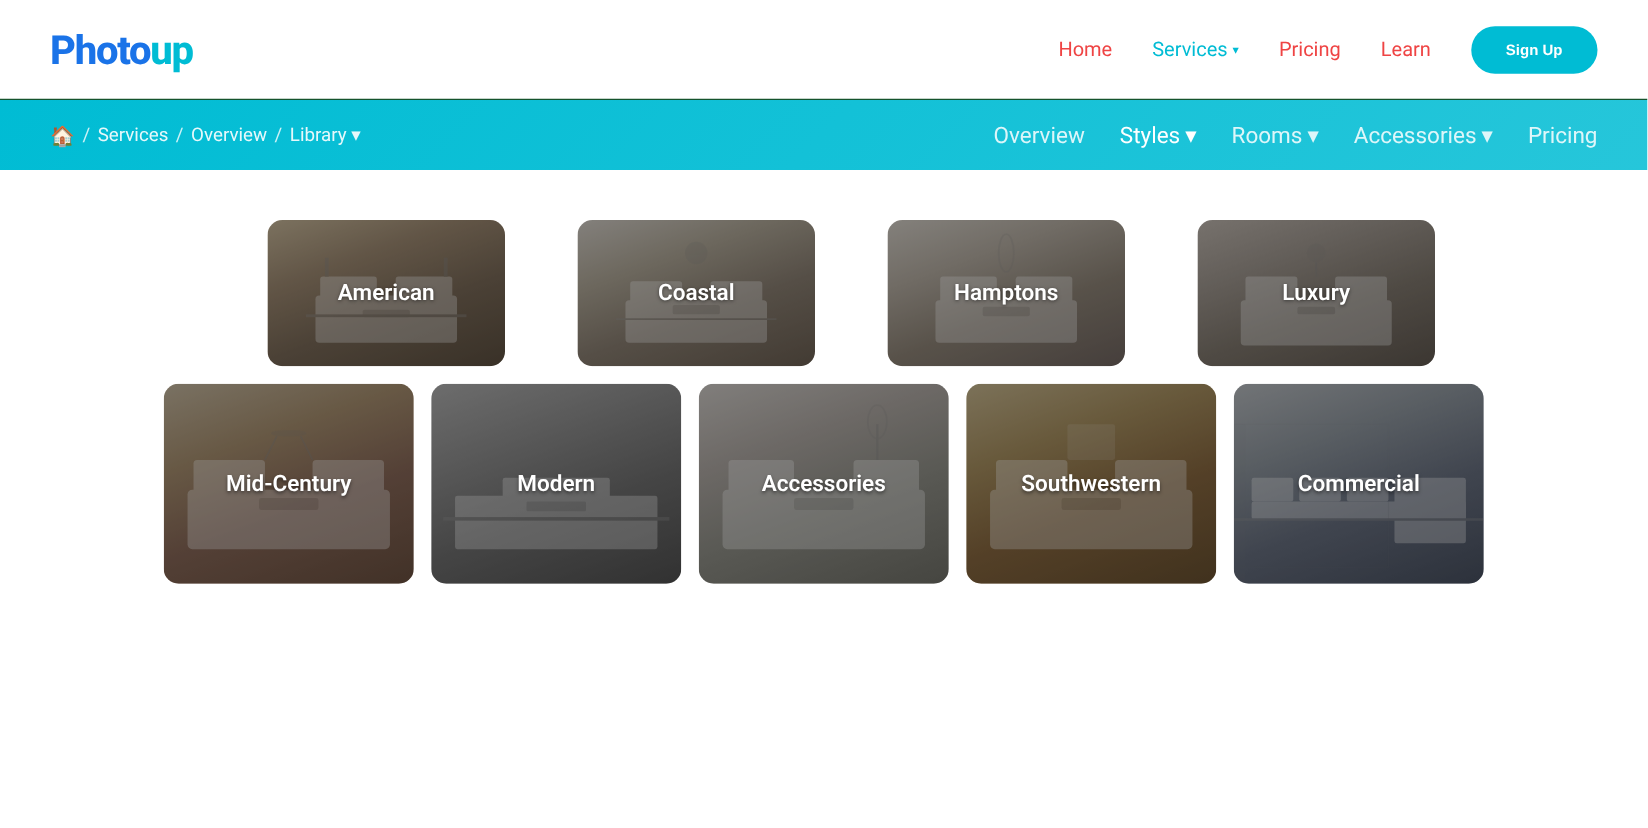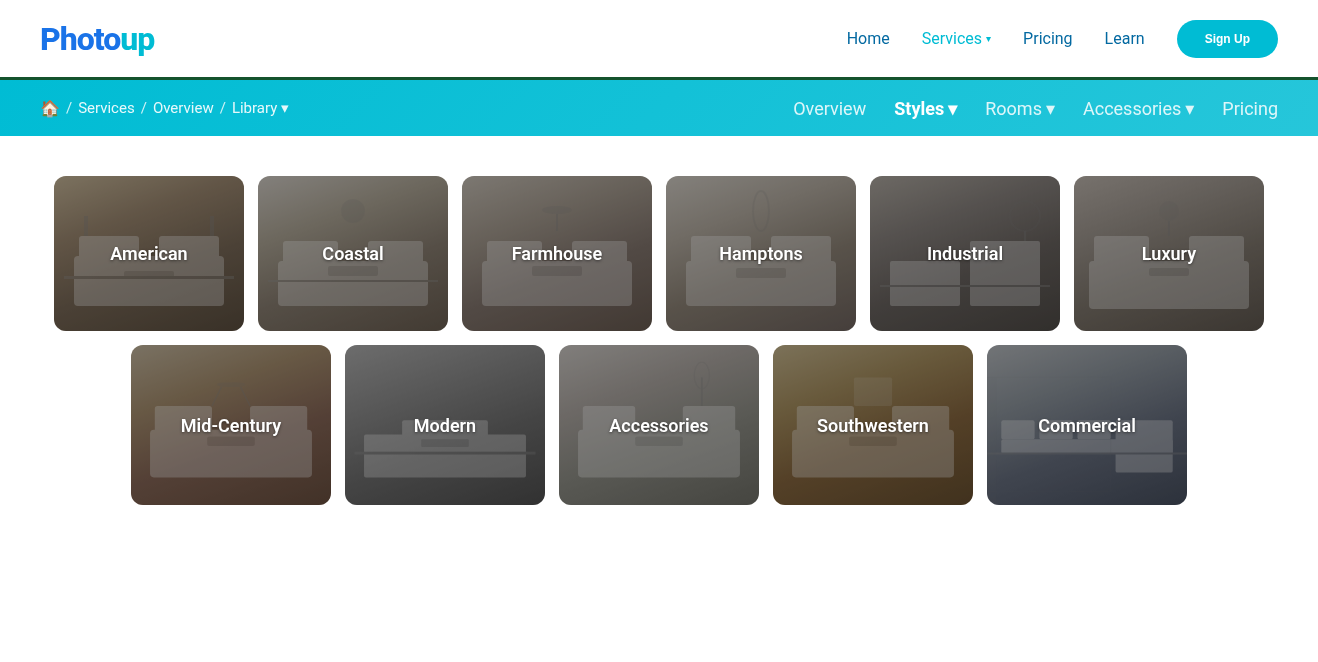--- a/index.html
+++ b/index.html
@@ -6,37 +6,37 @@
     body { font-family: -apple-system, BlinkMacSystemFont, 'Segoe UI', Roboto, sans-serif; background: #fff; }
 
     
     .header {
       display: flex;
       align-items: center;
       justify-content: space-between;
       padding: 0 40px;
       height: 80px;
       background: #fff;
-      border-bottom: 3px solid #14532d;
+      border-bottom: 1px solid #14532d;
     }
     .logo {
       font-size: 32px;
       font-weight: 800;
       color: #1a73e8;
       letter-spacing: -1px;
     }
     .logo span { color: #00bcd4; }
     .nav {
       display: flex;
       align-items: center;
       gap: 32px;
     }
     .nav-item {
       font-size: 16px;
-      color: #0369a1;
+      color: #ef4444;
       cursor: pointer;
       text-decoration: none;
     }
     .nav-item.active {
       color: #00bcd4;
     }
     .nav-item-with-arrow {
       display: flex;
       align-items: center;
       gap: 4px;
@@ -85,21 +85,21 @@
       align-items: center;
       gap: 28px;
     }
     .subnav-link {
       color: #fff;
       font-size: 18px;
       cursor: pointer;
       opacity: 0.85;
     }
     .subnav-link.bold {
-      font-weight: 700;
+      font-weight: 400;
       opacity: 1;
       justify-content: space-between;
     }
     .subnav-link-arrow {
       display: flex;
       align-items: center;
       gap: 4px;
     }
 
     
@@ -119,21 +119,22 @@
     
     .style-card {
       position: relative;
       border-radius: 12px;
       overflow: hidden;
       cursor: pointer;
       flex-shrink: 0;
     }
     .style-card.large {
       width: 190px;
-      height: 155px;
+      height: 117px;
+      margin-left: 44px;
     }
     .style-card.medium {
       width: 200px;
       height: 160px;
     }
     .card-bg {
       width: 100%;
       height: 100%;
       position: relative;
     }
@@ -274,65 +275,36 @@
           <rect x="70" y="90" width="50" height="10" rx="2" fill="#ccc"></rect>
           <line x1="10" y1="105" x2="180" y2="105" stroke="#999" stroke-width="2"></line>
           <circle cx="95" cy="35" r="12" fill="#888" opacity="0.5"></circle>
         </svg>
       </div>
       <div class="card-overlay">
         <span class="card-label">Coastal</span>
       </div>
     </div>
 
-    <div class="style-card large">
-      <div class="card-bg bg-farmhouse">
-        <svg viewBox="0 0 190 155" xmlns="http://www.w3.org/2000/svg">
-          <rect x="20" y="85" width="150" height="45" rx="4" fill="#fff"></rect>
-          <rect x="25" y="65" width="55" height="28" rx="3" fill="#fff"></rect>
-          <rect x="110" y="65" width="55" height="28" rx="3" fill="#fff"></rect>
-          <rect x="70" y="90" width="50" height="10" rx="2" fill="#ccc"></rect>
-          <rect x="80" y="30" width="30" height="8" rx="14" fill="#888" opacity="0.6"></rect>
-          <line x1="95" y1="38" x2="95" y2="55" stroke="#888" stroke-width="2"></line>
-        </svg>
-      </div>
-      <div class="card-overlay">
-        <span class="card-label">Farmhouse</span>
-      </div>
-    </div>
 
     <div class="style-card large">
       <div class="card-bg bg-hamptons">
         <svg viewBox="0 0 190 155" xmlns="http://www.w3.org/2000/svg">
           <rect x="20" y="85" width="150" height="45" rx="4" fill="#fff"></rect>
           <rect x="25" y="60" width="60" height="32" rx="3" fill="#fff"></rect>
           <rect x="105" y="60" width="60" height="32" rx="3" fill="#fff"></rect>
           <rect x="70" y="92" width="50" height="10" rx="2" fill="#ccc"></rect>
           <ellipse cx="95" cy="35" rx="8" ry="20" fill="none" stroke="#888" stroke-width="2" opacity="0.5"></ellipse>
         </svg>
       </div>
       <div class="card-overlay">
         <span class="card-label">Hamptons</span>
       </div>
     </div>
 
-    <div class="style-card large">
-      <div class="card-bg bg-industrial">
-        <svg viewBox="0 0 190 155" xmlns="http://www.w3.org/2000/svg">
-          <rect x="20" y="85" width="70" height="45" rx="2" fill="#fff"></rect>
-          <rect x="100" y="65" width="70" height="65" rx="2" fill="#fff"></rect>
-          <line x1="10" y1="110" x2="180" y2="110" stroke="#999" stroke-width="2"></line>
-          <circle cx="155" cy="40" r="15" fill="none" stroke="#888" stroke-width="2" opacity="0.5"></circle>
-          <line x1="155" y1="55" x2="155" y2="65" stroke="#888" stroke-width="2"></line>
-        </svg>
-      </div>
-      <div class="card-overlay">
-        <span class="card-label">Industrial</span>
-      </div>
-    </div>
 
     <div class="style-card large">
       <div class="card-bg bg-luxury">
         <svg viewBox="0 0 190 155" xmlns="http://www.w3.org/2000/svg">
           <rect x="15" y="85" width="160" height="48" rx="4" fill="#fff"></rect>
           <rect x="20" y="60" width="55" height="32" rx="3" fill="#fff"></rect>
           <rect x="115" y="60" width="55" height="32" rx="3" fill="#fff"></rect>
           <rect x="75" y="92" width="40" height="8" rx="2" fill="#ccc"></rect>
           <circle cx="95" cy="35" r="10" fill="#888" opacity="0.4"></circle>
           <line x1="95" y1="45" x2="95" y2="60" stroke="#888" stroke-width="2"></line>

